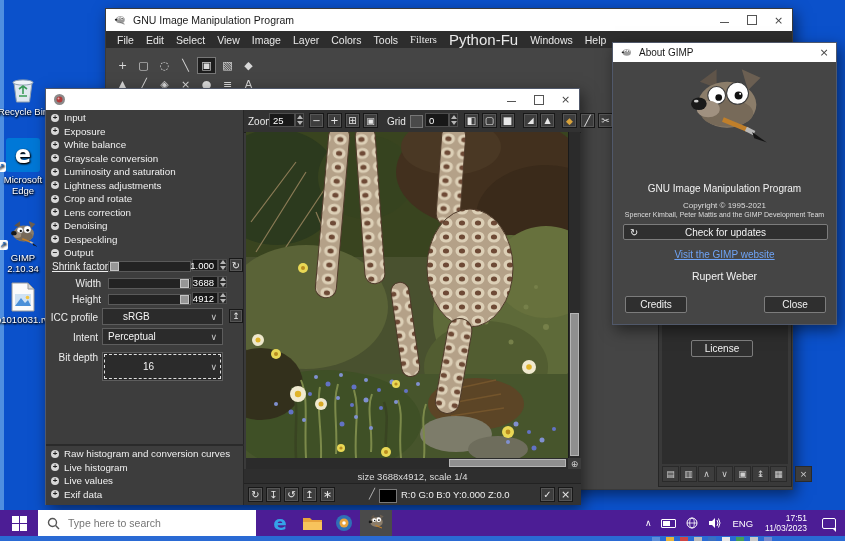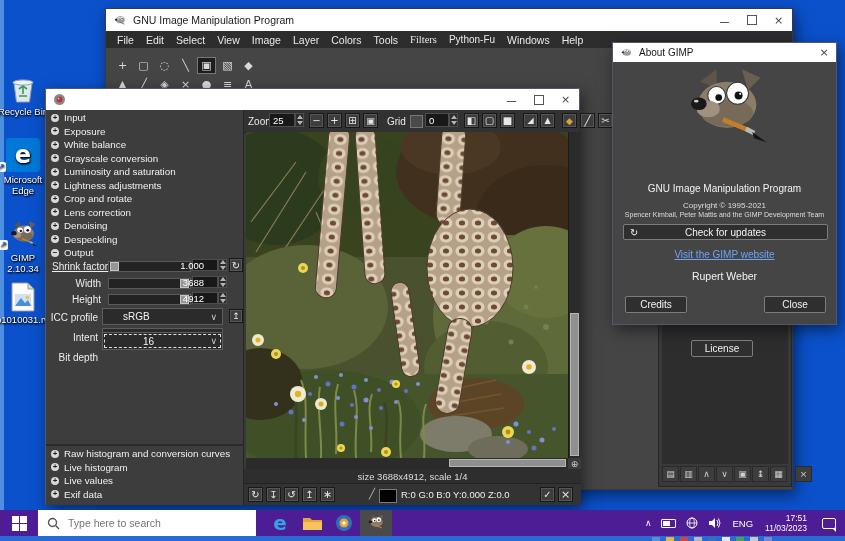--- a/index.html
+++ b/index.html
@@ -19,21 +19,21 @@
   
   .exprow{position:absolute;left:0;width:197px;height:13.5px;display:flex;align-items:center;gap:5px;
     padding-left:5px;box-sizing:border-box;color:#f0f0f0;font-size:9.8px;}
   .expico{width:8px;height:8px;border-radius:50%;background:#d8d8d8;color:#222;font-size:8px;line-height:8px;
     display:flex;align-items:center;justify-content:center;flex:0 0 auto;font-weight:bold;}
   
   .lbl{position:absolute;color:#ededed;font-size:10px;white-space:nowrap;}
   .slider{position:absolute;height:9px;background:#232323;border:1px solid #5a5a5a;}
   .handle{position:absolute;top:0;width:7px;height:7px;background:#969696;border:1px solid #c4c4c4;}
   .val{position:absolute;background:#181818;border:1px solid #4d4d4d;color:#fff;font-size:9.5px;
-    display:flex;align-items:center;justify-content:flex-end;padding-right:13px;box-sizing:border-box;text-align:right;}
+    display:flex;align-items:center;justify-content:flex-end;padding-right:3px;box-sizing:border-box;text-align:right;}
   .spincol{position:absolute;width:9px;display:flex;flex-direction:column;justify-content:center;gap:2px;align-items:center;
     background:#2a2a2a;border:1px solid #4d4d4d;box-sizing:border-box;}
   .aru{width:0;height:0;border-left:3px solid transparent;border-right:3px solid transparent;border-bottom:4px solid #b5b5b5;}
   .ard{width:0;height:0;border-left:3px solid transparent;border-right:3px solid transparent;border-top:4px solid #b5b5b5;}
   .dd{position:absolute;background:#2b2b2b;border:1px solid #5d5d5d;color:#f4f4f4;font-size:10px;
     display:flex;align-items:center;padding:0 5px;box-sizing:border-box;}
   .dd .chev{margin-left:auto;color:#c9c9c9;font-size:9px;}
   .sqbtn{position:absolute;background:#3d3d3d;border:1px solid #181818;box-shadow:inset 0 0 0 1px #565656;
     color:#e8e8e8;display:flex;align-items:center;justify-content:center;box-sizing:border-box;}
   
@@ -143,21 +143,21 @@
     <div class="abs" style="left:0;top:22px;width:100%;height:17px;background:#2d2d2d;display:flex;align-items:center;gap:12px;padding-left:11px;box-sizing:border-box;">
       <span style="color:#e9e9e9;font-size:10.5px;">File</span>
       <span style="color:#e9e9e9;font-size:10.5px;">Edit</span>
       <span style="color:#e9e9e9;font-size:10.5px;">Select</span>
       <span style="color:#e9e9e9;font-size:10.5px;">View</span>
       <span style="color:#e9e9e9;font-size:10.5px;">Image</span>
       <span style="color:#e9e9e9;font-size:10.5px;">Layer</span>
       <span style="color:#e9e9e9;font-size:10.5px;">Colors</span>
       <span style="color:#e9e9e9;font-size:10.5px;">Tools</span>
       <span style="color:#e9e9e9;font-size:10.5px;font-family:Liberation Serif, serif;">Filters</span>
-      <span style="color:#e9e9e9;font-size:10px;">Python-Fu</span>
+      <span style="color:#e9e9e9;font-size:15px;">Python-Fu</span>
       <span style="color:#e9e9e9;font-size:10.5px;">Windows</span>
       <span style="color:#e9e9e9;font-size:10.5px;">Help</span>
     </div>
 
     <div class="abs g" style="left:7px;top:48px;display:flex;gap:2px;">
       <span class="toolglyph">+</span>
       <span class="toolglyph">▢</span>
       <span class="toolglyph">◌</span>
       <span class="toolglyph">╲</span>
       <span class="toolglyph pressed">▣</span>
@@ -299,21 +299,21 @@
             <span>↥</span>
           </div>
 
         <span class="lbl" style="left:0px;top:73px;width:52px;text-align:right;">Intent</span>
         <div class="dd" style="left:56px;top:69px;width:121px;height:17px;">
           <span>Perceptual</span>
             <span class="chev g">∨</span>
         </div>
 
         <span class="lbl" style="left:0px;top:93px;width:52px;text-align:right;">Bit depth</span>
-        <div class="dd" style="left:56px;top:73px;width:121px;height:18px;outline:1px dashed #e0e0e0;outline-offset:-3px;padding-left:40px;">
+        <div class="dd" style="left:56px;top:93px;width:121px;height:29px;outline:1px dashed #e0e0e0;outline-offset:-3px;padding-left:40px;">
           <span>16</span>
             <span class="chev g">∨</span>
         </div>
       </div>
 
       <div class="abs" style="left:0;top:334px;width:198px;height:2px;background:#2a2a2a;"></div>
       <div class="exprow" style="top:337px;">
           <span class="expico">+</span>
           <span>Raw histogram and conversion curves</span>
         </div>

